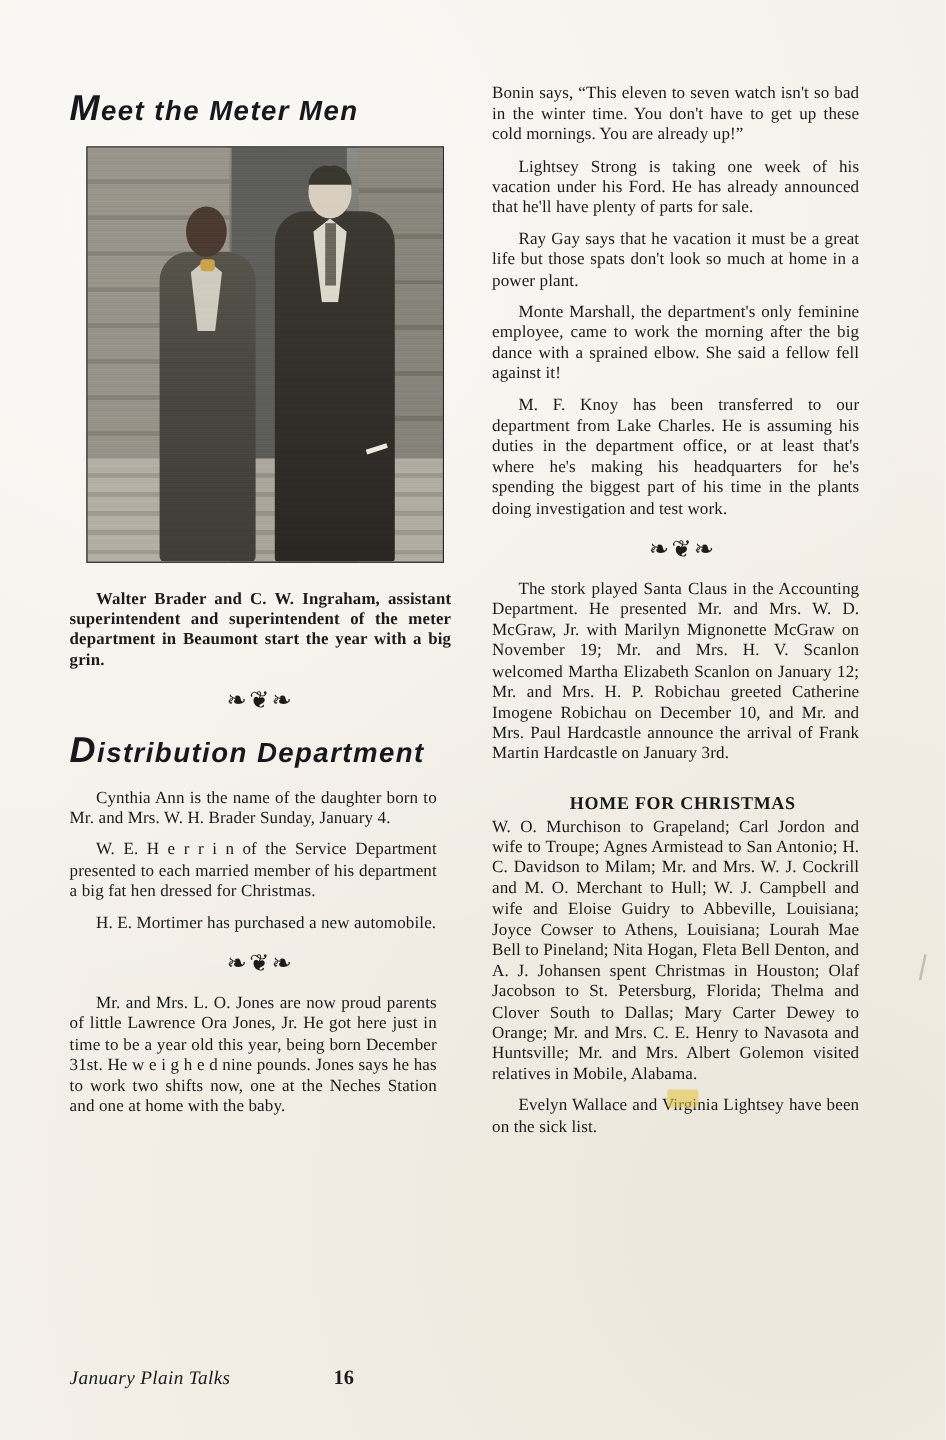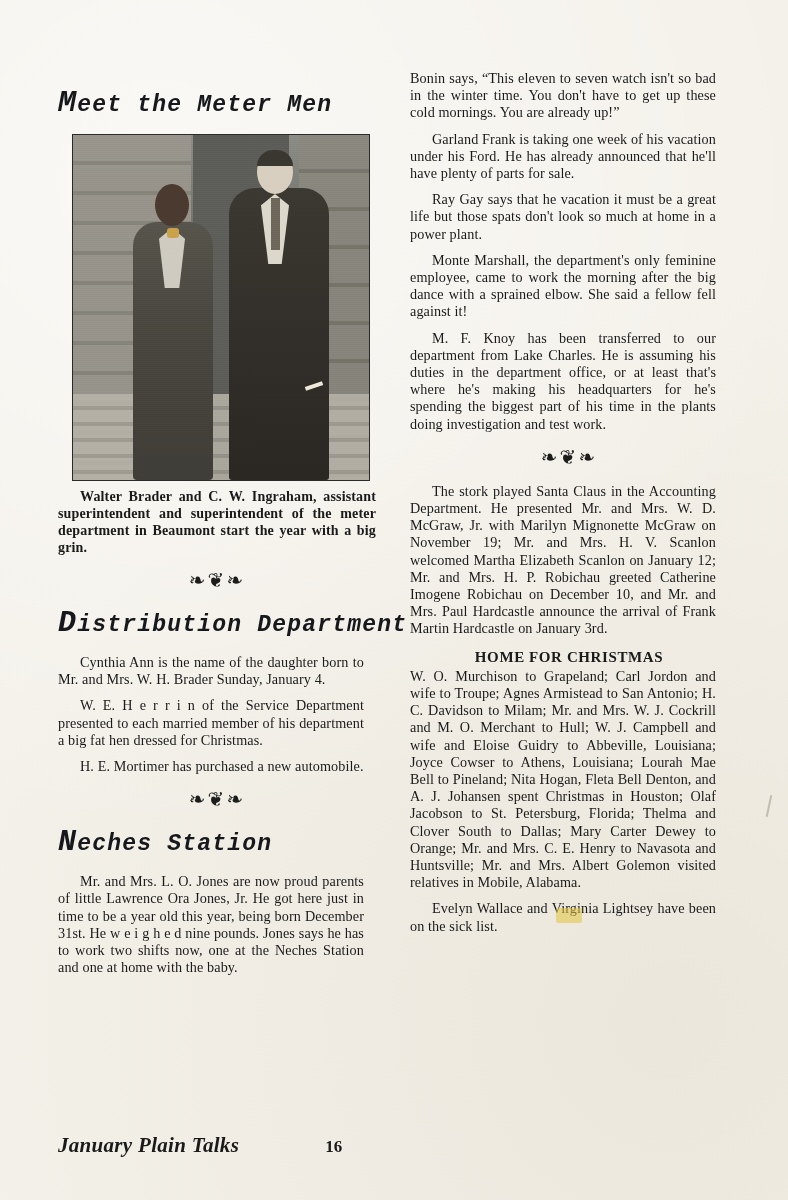--- a/index.html
+++ b/index.html
@@ -29,26 +29,26 @@
     display: flex;
     gap: 34px;
     height: 1010px;
   }
   .col {
     width: 318px;
     position: relative;
   }
   
   .script-head {
-    font-family: Liberation Mono, monospace;
+    font-family: Liberation Sans, sans-serif;
     font-style: italic;
     font-size: 23px;
     letter-spacing: 1.2px;
     color: #16181c;
-    margin: 16px 0 14px 0;
+    margin: 4px 0 14px 0;
     white-space: nowrap;
   }
   .script-head .cap {
     font-size: 30px;
   }
   
   p.body {
     font-family: "Liberation Serif", serif;
     font-size: 14.2px;
     line-height: 17.2px;
@@ -59,30 +59,30 @@
     letter-spacing: 0.1px;
   }
   p.body.noindent {
     text-indent: 0;
   }
   .caption {
     font-family: "Liberation Serif", serif;
     font-size: 14px;
     line-height: 17px;
     text-align: justify;
-    margin: 7px 0 0 0;
+    margin: 22px 0 0 0;
     text-indent: 22px;
     font-weight: 600;
     letter-spacing: 0.15px;
   }
   .subhead {
     font-family: "Liberation Serif", serif;
     font-size: 15px;
     text-align: center;
-    margin: 11px 0 2px 0;
+    margin: 24px 0 2px 0;
     letter-spacing: 0.6px;
   }
   
   .photo-wrap {
     width: 296px;
     height: 345px;
     margin: 4px 0 0 14px;
     border: 1px solid #2a2a28;
     background: #6f6f6c;
     position: relative;
@@ -174,22 +174,22 @@
     position: absolute;
     left: 58px;
     right: 58px;
     bottom: 42px;
     display: flex;
     align-items: baseline;
   }
   .footer-title {
     font-family: "Liberation Serif", serif;
     font-style: italic;
-    font-weight: 700;
-    font-size: 21px;
+    font-weight: 400;
+    font-size: 16px;
     letter-spacing: 0.3px;
   }
   .footer-page {
     font-family: "Liberation Serif", serif;
     font-weight: 700;
     font-size: 17px;
     margin-left: 86px;
   }
   .highlight-mark {
     position: absolute;
@@ -250,30 +250,29 @@
       <div class="ornament">❧❦❧</div>
 
       <h2 class="script-head"><span class="cap">D</span>istribution Department</h2>
 
       <p class="body">Cynthia Ann is the name of the daughter born to Mr. and Mrs. W. H. Brader Sunday, January 4.</p>
       <p class="body">W. E. H e r r i n of the Service Department presented to each married member of his department a big fat hen dressed for Christmas.</p>
       <p class="body">H. E. Mortimer has purchased a new automobile.</p>
 
       <div class="ornament">❧❦❧</div>
 
-      <h2 class="script-head"><span class="cap">N</span>eches Station</h2>
 
       <p class="body">Mr. and Mrs. L. O. Jones are now proud parents of little Lawrence Ora Jones, Jr. He got here just in time to be a year old this year, being born December 31st. He w e i g h e d nine pounds. Jones says he has to work two shifts now, one at the Neches Station and one at home with the baby.</p>
 
     </div>
 
     <div class="col">
 
       <p class="body noindent">Bonin says, “This eleven to seven watch isn't so bad in the winter time. You don't have to get up these cold mornings. You are already up!”</p>
-      <p class="body">Garland Frank is taking one week of his vacation under his Ford. He has already announced that he'll have plenty of parts for sale.</p>
+      <p class="body">Lightsey Strong is taking one week of his vacation under his Ford. He has already announced that he'll have plenty of parts for sale.</p>
       <p class="body">Ray Gay says that he vacation it must be a great life but those spats don't look so much at home in a power plant.</p>
       <p class="body">Monte Marshall, the department's only feminine employee, came to work the morning after the big dance with a sprained elbow. She said a fellow fell against it!</p>
       <p class="body">M. F. Knoy has been transferred to our department from Lake Charles. He is assuming his duties in the department office, or at least that's where he's making his headquarters for he's spending the biggest part of his time in the plants doing investigation and test work.</p>
 
       <div class="ornament">❧❦❧</div>
 
 
       <p class="body">The stork played Santa Claus in the Accounting Department. He presented Mr. and Mrs. W. D. McGraw, Jr. with Marilyn Mignonette McGraw on November 19; Mr. and Mrs. H. V. Scanlon welcomed Martha Elizabeth Scanlon on January 12; Mr. and Mrs. H. P. Robichau greeted Catherine Imogene Robichau on December 10, and Mr. and Mrs. Paul Hardcastle announce the arrival of Frank Martin Hardcastle on January 3rd.</p>
 
       <h3 class="subhead">HOME FOR CHRISTMAS</h3>

